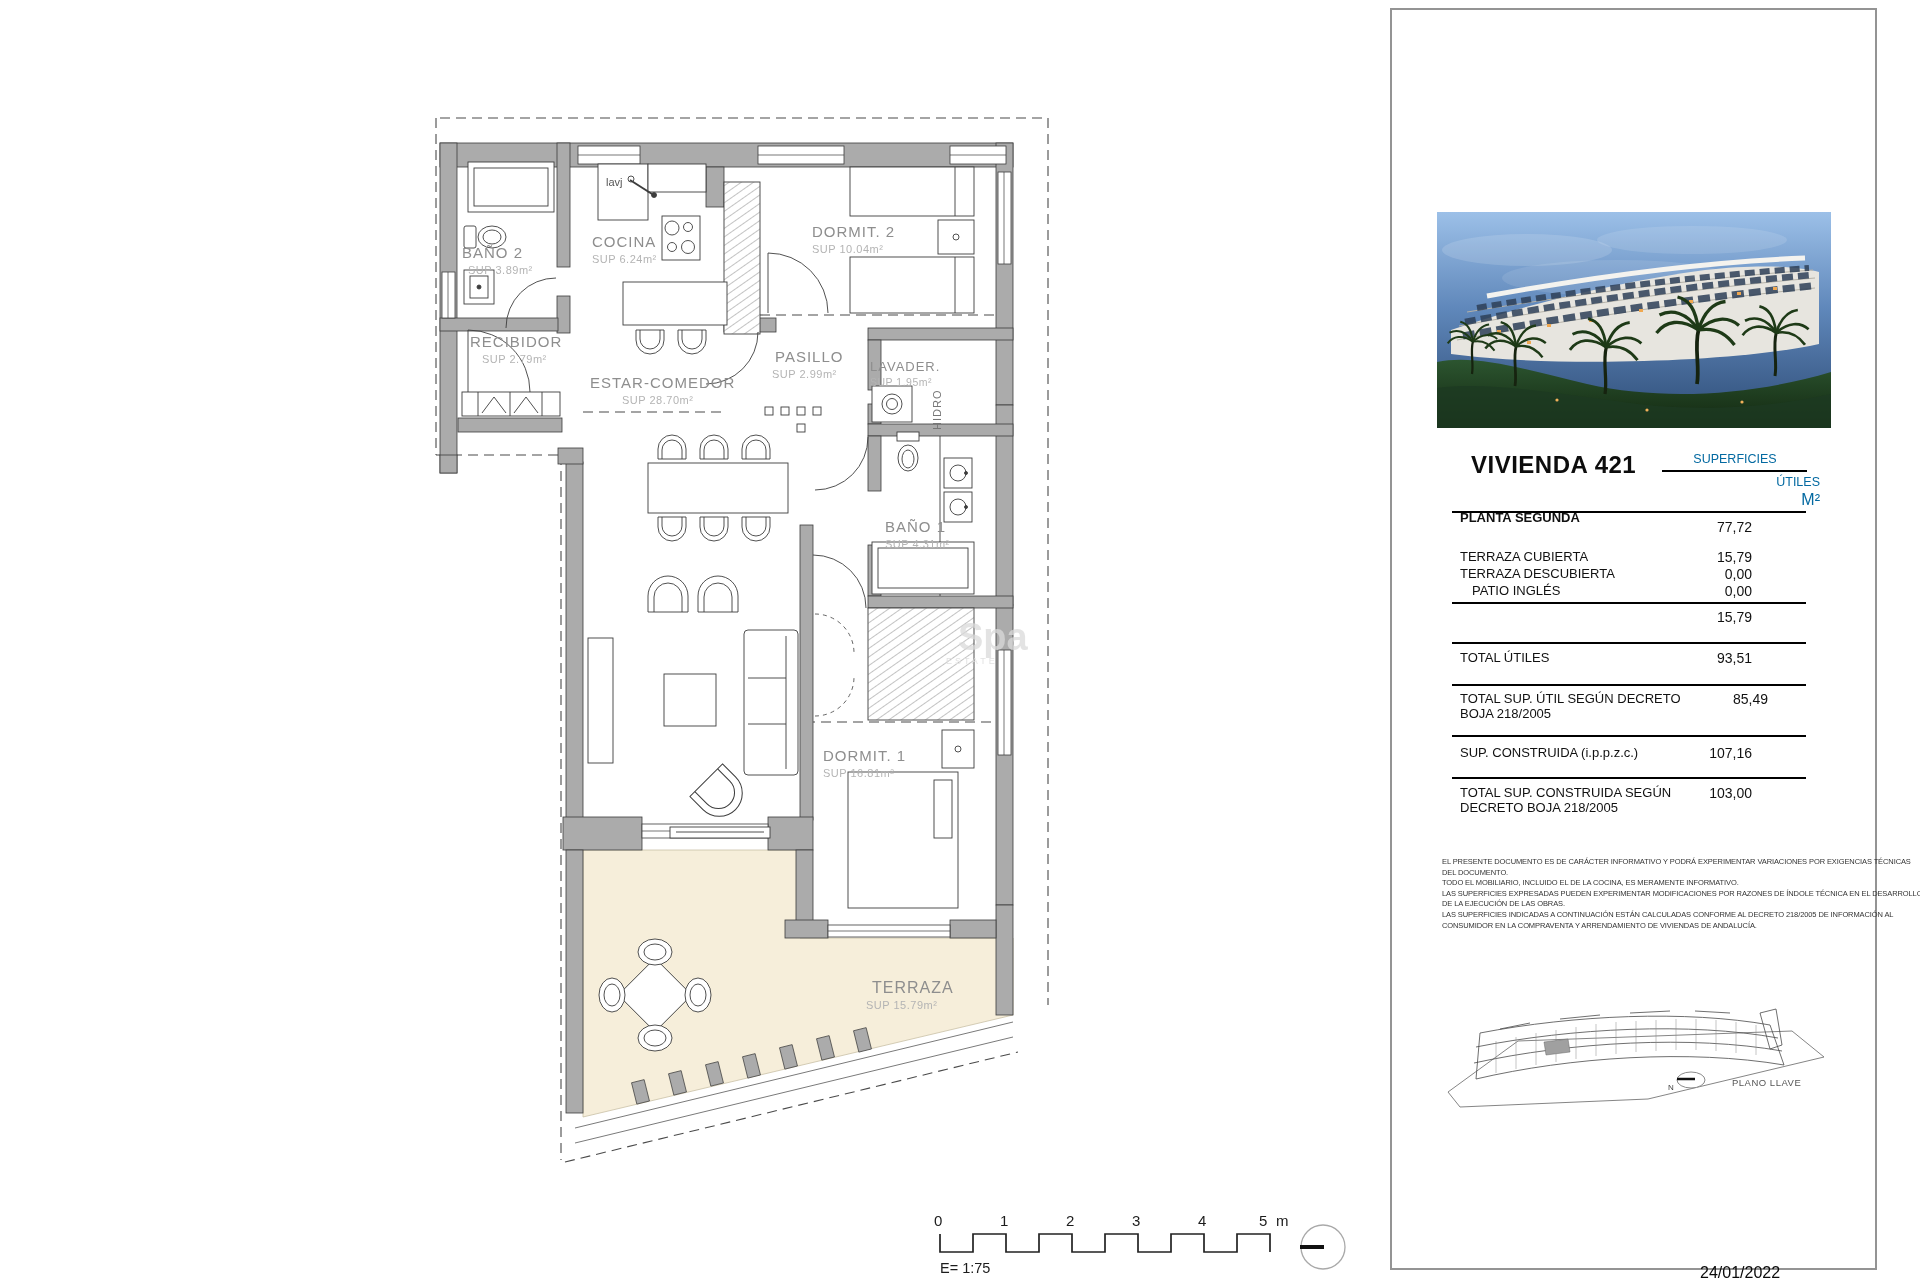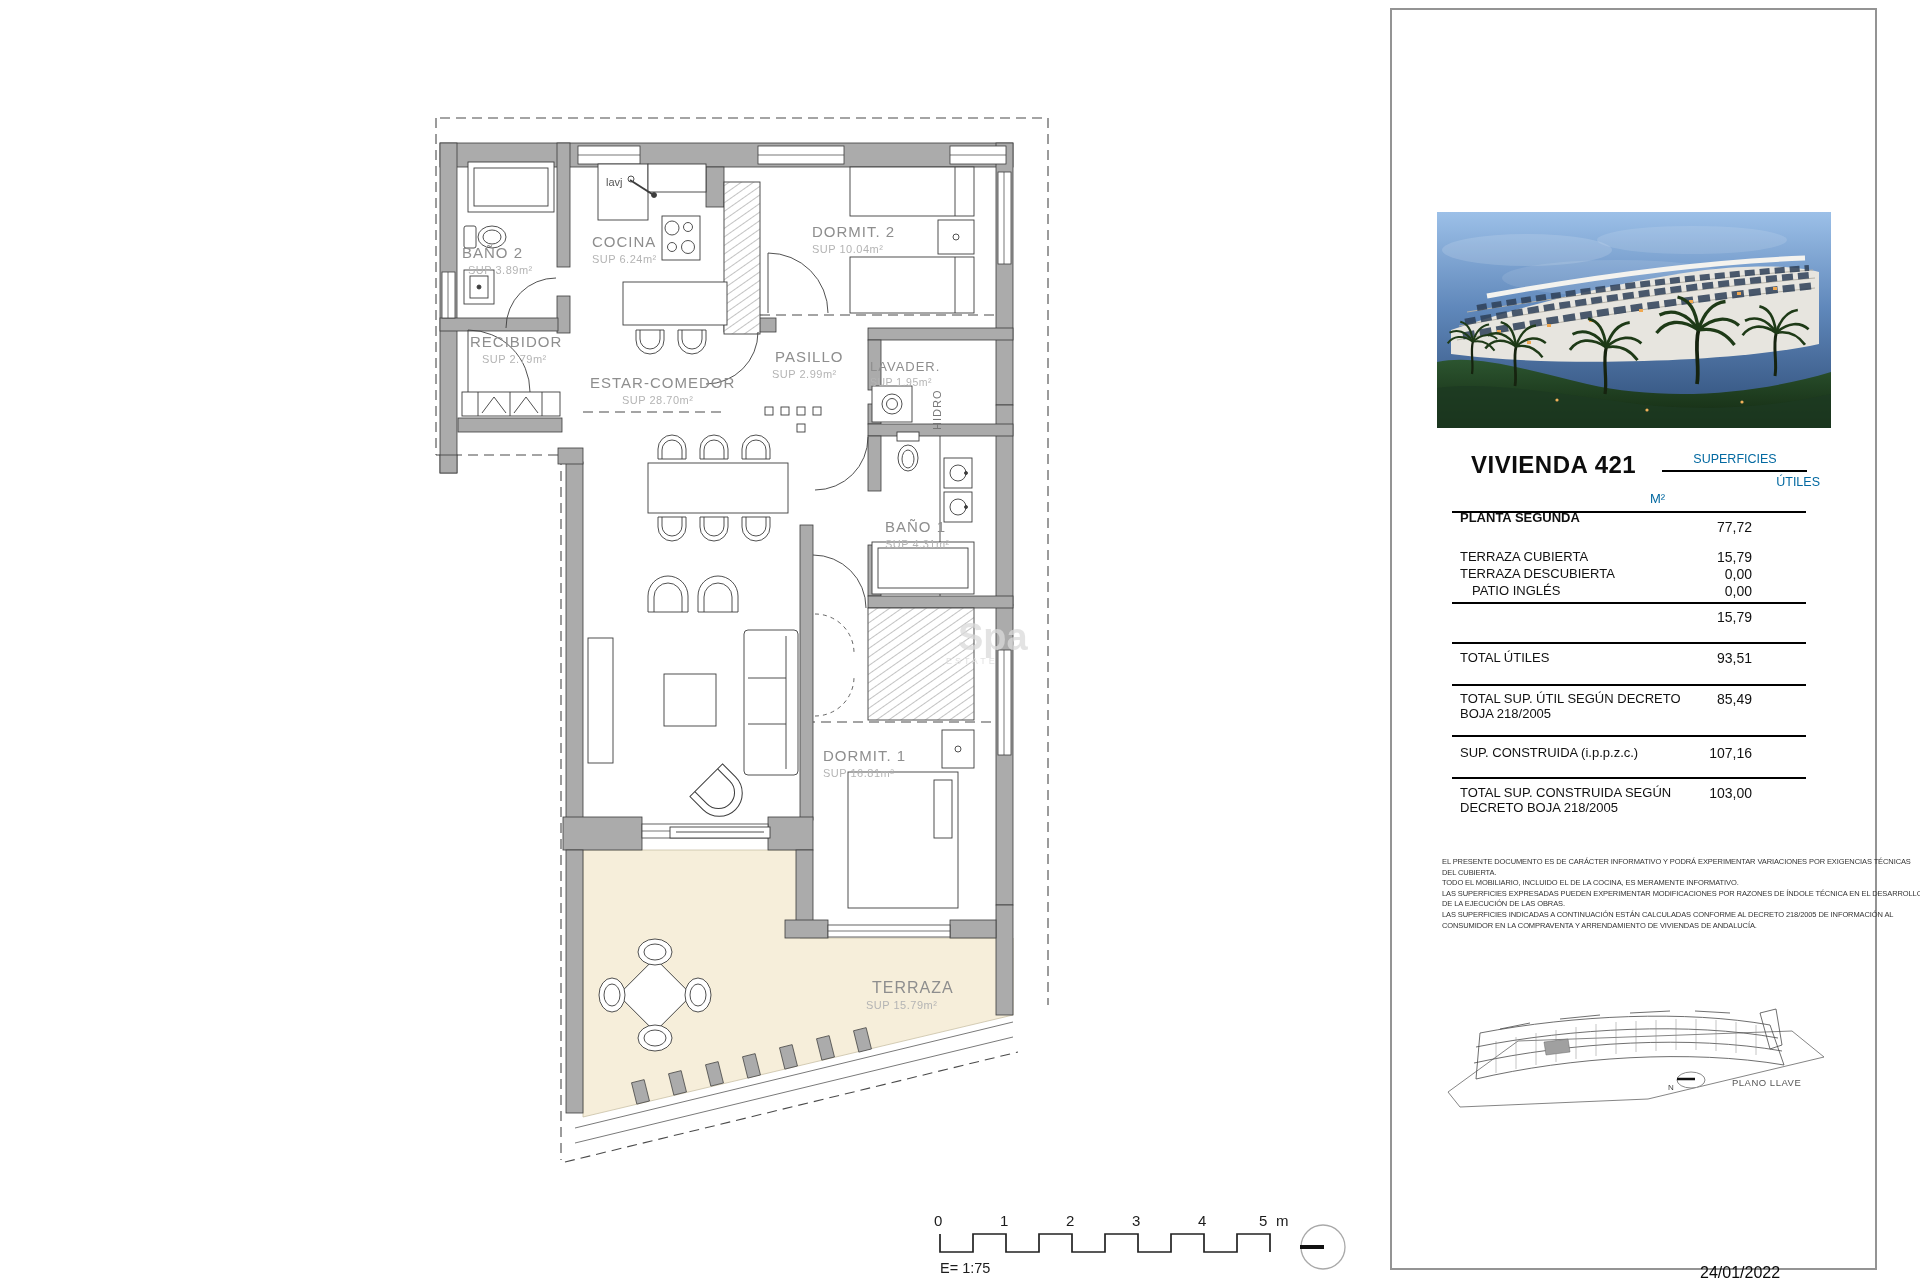--- a/index.html
+++ b/index.html
@@ -7,21 +7,21 @@
   #page{position:absolute;left:0;top:0;width:1920px;height:1280px;background:#fff;}
   .abs{position:absolute;}
   
   #panel-border{left:1390px;top:8px;width:487px;height:1262px;border:2px solid #949494;box-sizing:border-box;background:#fff;}
   #photo{left:1437px;top:212px;width:394px;height:216px;overflow:hidden;}
   #unit-title{left:1471px;top:451px;font-size:24px;font-weight:bold;color:#0d0d0d;letter-spacing:.5px;}
   .hdrtxt{color:#0369a1;}
   #sup-h{left:1650px;top:452px;width:170px;text-align:center;font-size:12.5px;}
   #sup-underline{left:1662px;top:470px;width:145px;height:2px;background:#000;}
   #sup-utiles{left:1650px;top:475px;width:170px;text-align:right;font-size:12.5px;}
-  #sup-m2{left:1650px;top:491px;width:170px;text-align:left;font-size:13px;}
+  #sup-m2{left:1650px;top:491px;width:170px;text-align:right;font-size:16px;}
   .rule{left:1452px;width:354px;height:2px;background:#000;}
   .row-label{left:1460px;width:240px;font-size:13px;color:#111;line-height:15px;}
   .row-value{left:1652px;width:100px;text-align:right;font-size:14px;color:#111;}
   #disclaimer{left:1442px;top:857px;width:430px;font-size:7.5px;line-height:10.6px;letter-spacing:-.1px;color:#333;}
   #disclaimer div{white-space:nowrap;}
   #date{left:1700px;top:1248px;width:168px;text-align:left;font-size:16px;color:#0a0a0a;margin-top:16px;}
   svg text{font-family:"Liberation Sans",sans-serif;}
 </style>
 </head>
 <body>
@@ -377,29 +377,29 @@
   <div class="abs row-value" style="top:549px;">15,79</div>
   <div class="abs row-label" style="top:566px;">TERRAZA DESCUBIERTA</div>
   <div class="abs row-value" style="top:566px;">0,00</div>
   <div class="abs row-label" style="top:583px;margin-left:12px;">PATIO INGLÉS</div>
   <div class="abs row-value" style="top:583px;">0,00</div>
   <div class="abs row-label" style="top:609px;"></div>
   <div class="abs row-value" style="top:609px;">15,79</div>
   <div class="abs row-label" style="top:650px;">TOTAL ÚTILES</div>
   <div class="abs row-value" style="top:650px;">93,51</div>
   <div class="abs row-label" style="top:691px;">TOTAL SUP. ÚTIL SEGÚN DECRETO BOJA 218/2005</div>
-  <div class="abs row-value" style="top:691px;">85,49</div>
+  <div class="abs row-value" style="top:691px;padding-left:16px;">85,49</div>
   <div class="abs row-label" style="top:745px;">SUP. CONSTRUIDA (i.p.p.z.c.)</div>
   <div class="abs row-value" style="top:745px;">107,16</div>
   <div class="abs row-label" style="top:785px;">TOTAL SUP. CONSTRUIDA SEGÚN DECRETO BOJA 218/2005</div>
   <div class="abs row-value" style="top:785px;">103,00</div>
 
   <div class="abs" id="disclaimer">
     <div>EL PRESENTE DOCUMENTO ES DE CARÁCTER INFORMATIVO Y PODRÁ EXPERIMENTAR VARIACIONES POR EXIGENCIAS TÉCNICAS</div>
-    <div>DEL CUBIERTA.</div>
+    <div>DEL DOCUMENTO.</div>
     <div>TODO EL MOBILIARIO, INCLUIDO EL DE LA COCINA, ES MERAMENTE INFORMATIVO.</div>
     <div>LAS SUPERFICIES EXPRESADAS PUEDEN EXPERIMENTAR MODIFICACIONES POR RAZONES DE ÍNDOLE TÉCNICA EN EL DESARROLLO</div>
     <div>DE LA EJECUCIÓN DE LAS OBRAS.</div>
     <div>LAS SUPERFICIES INDICADAS A CONTINUACIÓN ESTÁN CALCULADAS CONFORME AL DECRETO 218/2005 DE INFORMACIÓN AL</div>
     <div>CONSUMIDOR EN LA COMPRAVENTA Y ARRENDAMIENTO DE VIVIENDAS DE ANDALUCÍA.</div>
   </div>
 
   <svg class="abs" style="left:1440px;top:995px;" width="390" height="125" viewBox="0 0 390 125">
     <path d="M8,97 L78,46 L352,36 L384,62 L208,104 L20,112 Z" fill="none" stroke="#666" stroke-width="0.8"></path>
     <g fill="none" stroke="#4a4a4a" stroke-width="0.8">

